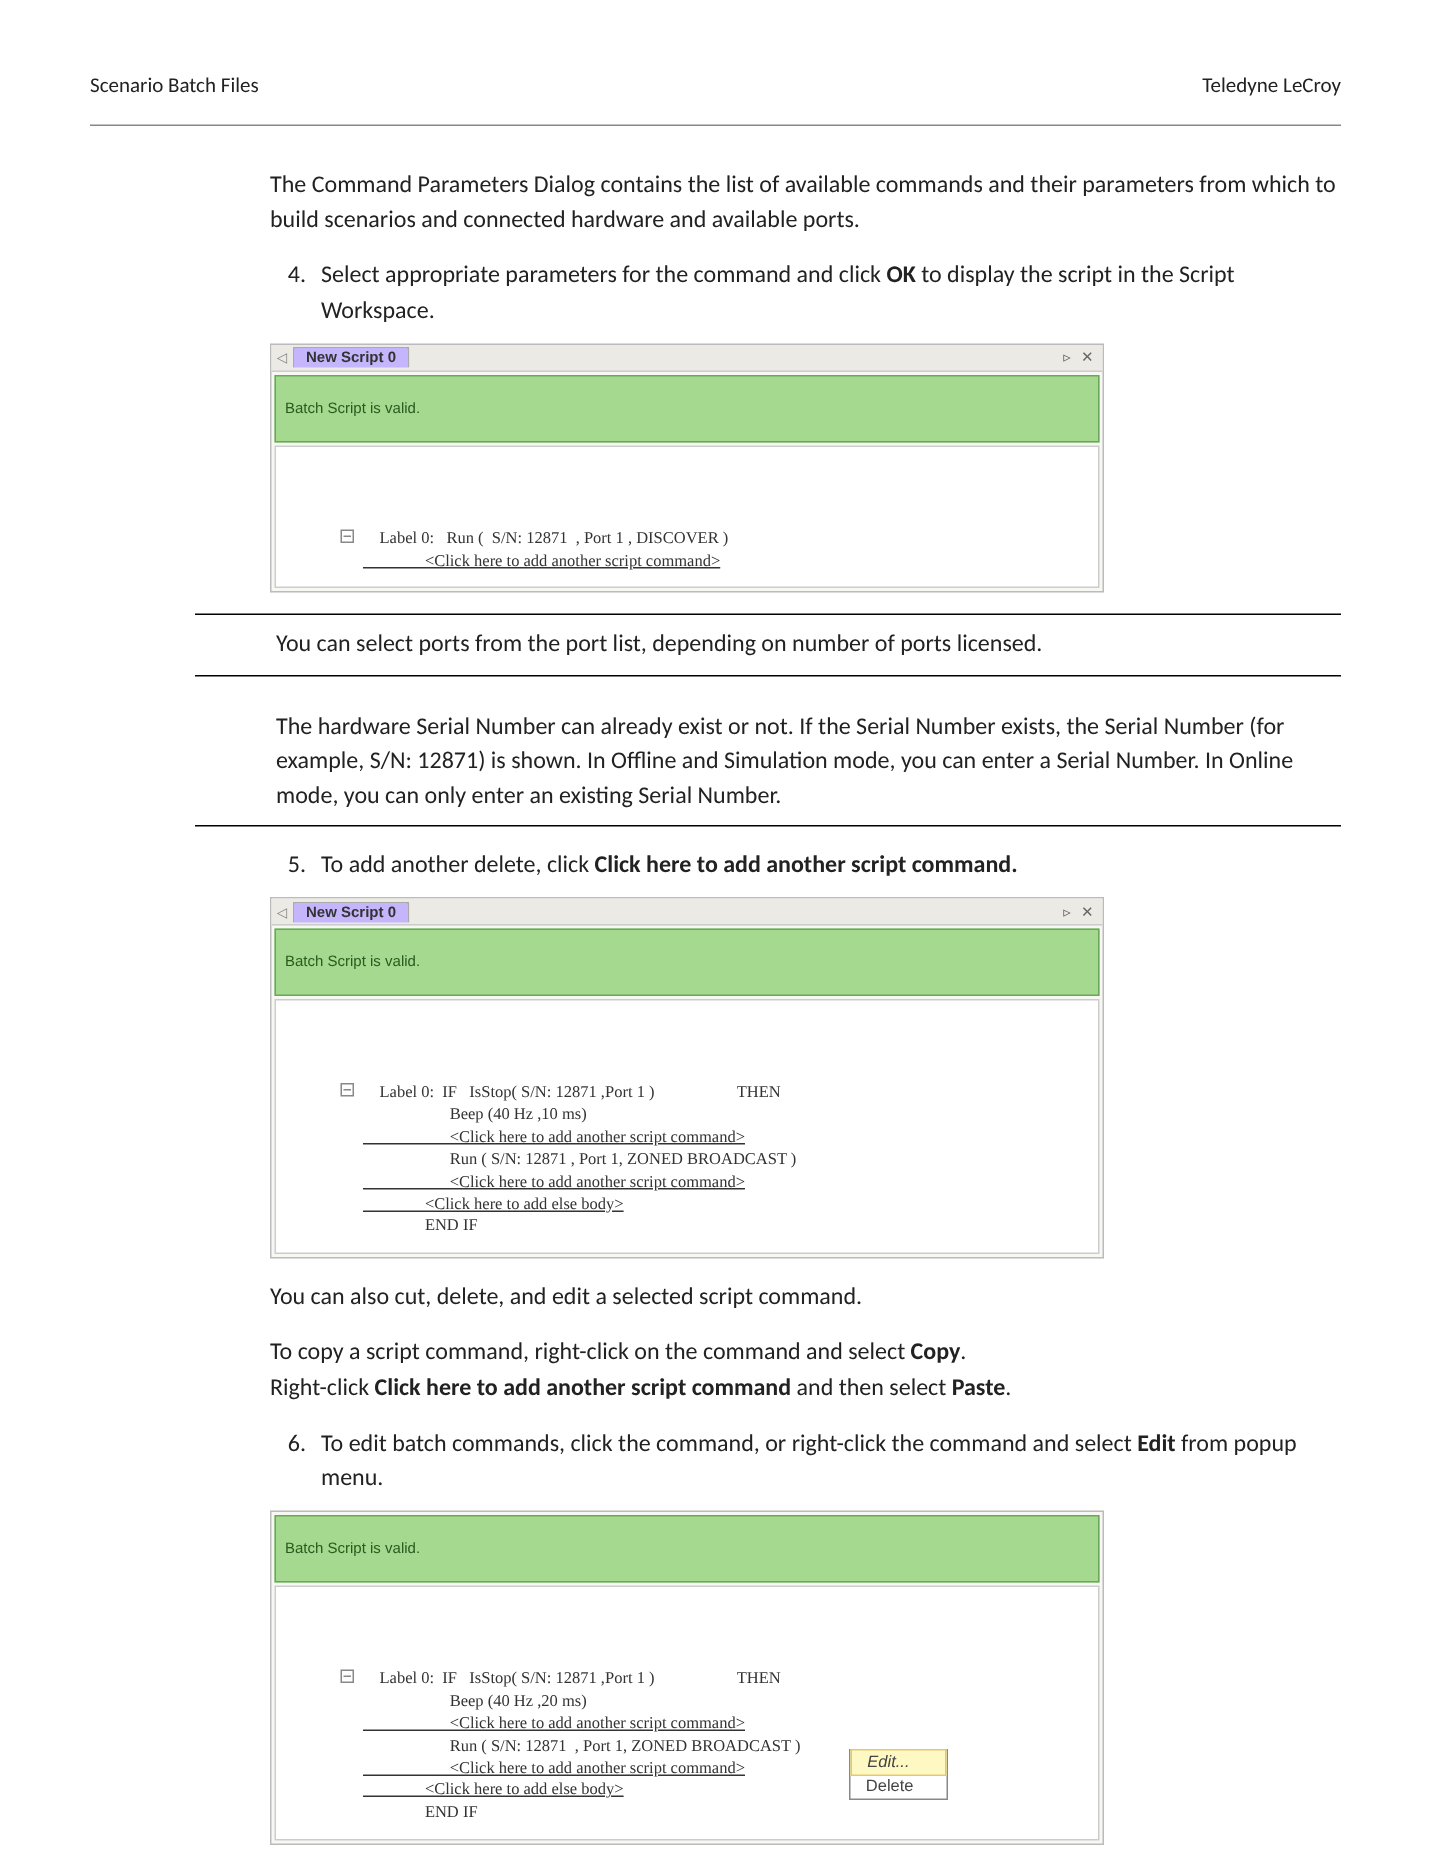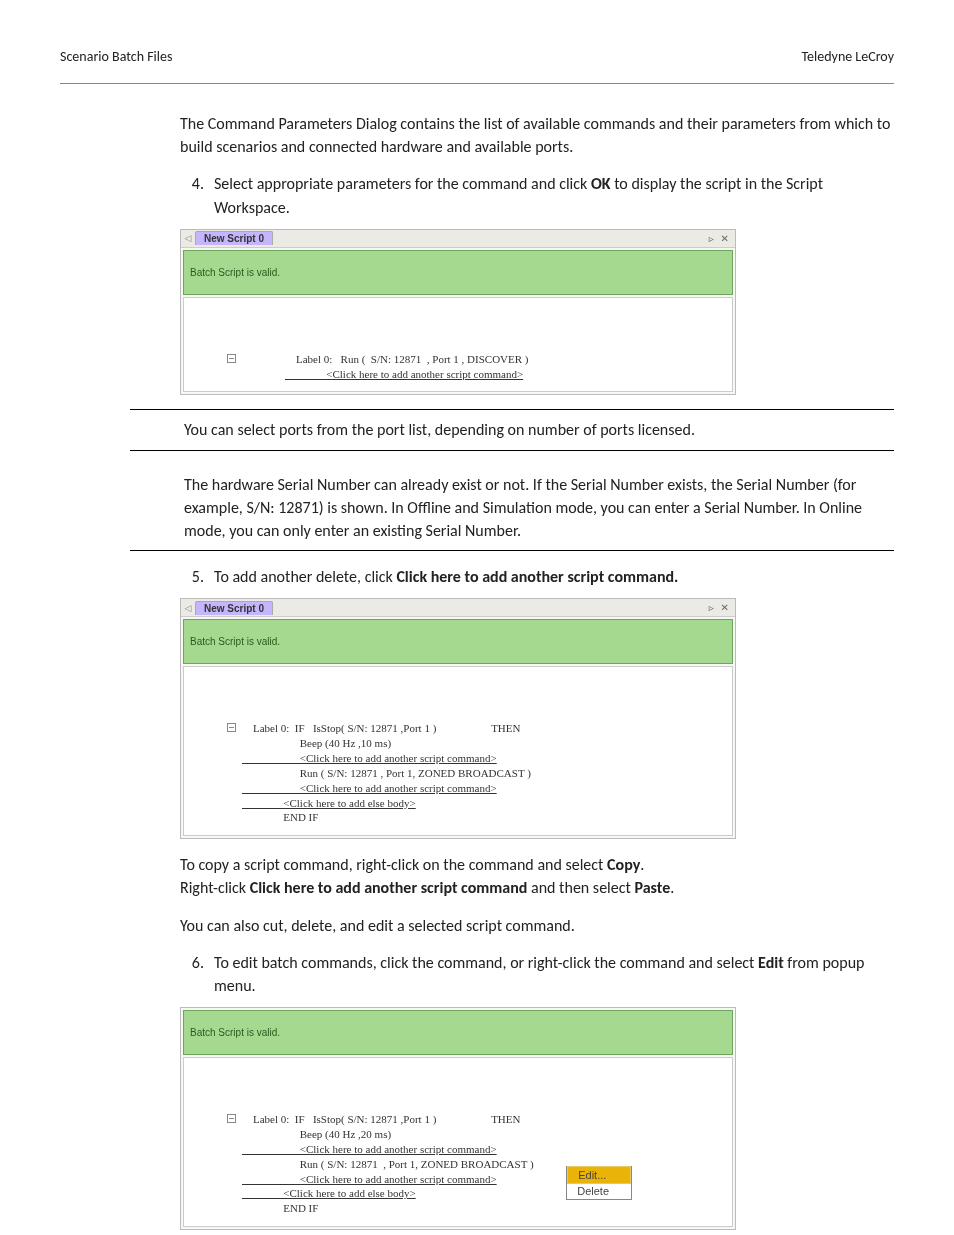--- a/index.html
+++ b/index.html
@@ -27,21 +27,21 @@
   .shot .validbar { background: #a4d98f; border: 1px solid #6aa75a; color: #2a5a1e; padding: 16px 6px; font-size: 10px; margin: 2px; }
   .shot .script-area { background: #fff; border: 1px solid #ccc; margin: 2px; padding: 6px 4px 10px 4px; min-height: 60px; }
   .gutter-box { display: inline-block; width: 9px; height: 9px; border: 1px solid #888; position: relative; vertical-align: middle; margin-right: 2px; }
   .gutter-box::before { content:""; position:absolute; left:1px; right:1px; top:3px; border-top:1px solid #888; }
   .script-line { white-space: pre; font-family: "Tahoma","Verdana",sans-serif; font-size: 10px; color: #555; line-height: 1.35; }
   .script-pad { height: 48px; }
   .blue-link { color: #2a4aa8; text-decoration: underline; }
   .serif { font-family: "Times New Roman", serif; font-size: 11px; color: #333; }
   .ctx-menu { position: absolute; right: 100px; bottom: 26px; background: #fff; border: 1px solid #888; font-size: 11px; }
   .ctx-menu .mi { padding: 2px 22px 2px 10px; }
-  .ctx-menu .mi.sel { background: #eab308; border: 1px solid #e6c86a; margin: -1px 0; }
+  .ctx-menu .mi.sel { background: #fef9c3; border: 1px solid #e6c86a; margin: -1px 0; font-style: italic; }
 </style>
 </head>
 <body>
 
 <div class="page">
 
   <div class="header">
     <span>Scenario Batch Files</span>
     <span>Teledyne LeCroy</span>
   </div>
@@ -58,21 +58,21 @@
 
     <div class="shot" style="width:556px;">
       <div class="tabbar">
         <span class="arrow">◁</span>
         <span class="tab">New Script 0</span>
         <span class="closex">▹ ✕</span>
       </div>
       <div class="validbar">Batch Script is valid.</div>
       <div class="script-area">
         <div class="script-pad"></div>
-        <div style="display:flex;gap:43px;">
+        <div style="display:flex;">
           <div style="width:54px; text-align:right; padding-right:4px;"><span class="gutter-box"></span></div>
           <div>
             <div class="script-line serif" style="padding-left:0;">    Label 0:   Run (  S/N: 12871  , Port 1 , DISCOVER )</div>
             <div class="script-line serif blue-link" style="padding-left:0;">               &lt;Click here to add another script command&gt;</div>
           </div>
         </div>
       </div>
     </div>
   </div>
 
@@ -113,26 +113,26 @@
             <div class="script-line serif blue-link">                     &lt;Click here to add another script command&gt;</div>
             <div class="script-line serif">                     Run ( S/N: 12871 , Port 1, ZONED BROADCAST )</div>
             <div class="script-line serif blue-link">                     &lt;Click here to add another script command&gt;</div>
             <div class="script-line serif blue-link">               &lt;Click here to add else body&gt;</div>
             <div class="script-line serif">               END IF</div>
           </div>
         </div>
       </div>
     </div>
 
+    <p class="para">You can also cut, delete, and edit a selected script command.</p>
+
     <p class="para">
       <span>To copy a script command, right-click on the command and select </span><span class="bold">Copy</span><span>.</span><br>
       <span>Right-click </span><span class="bold">Click here to add another script command</span><span> and then select </span><span class="bold">Paste</span><span>.</span>
     </p>
-
-    <p class="para">You can also cut, delete, and edit a selected script command.</p>
 
     <div class="list-row">
       <div class="list-num">6.</div>
       <div class="list-body">
         <span>To edit batch commands, click the command, or right-click the command and select </span><span class="bold">Edit</span><span> from popup menu.</span>
       </div>
     </div>
 
     <div class="shot" style="width:556px; position:relative;">
       <div class="validbar">Batch Script is valid.</div>

